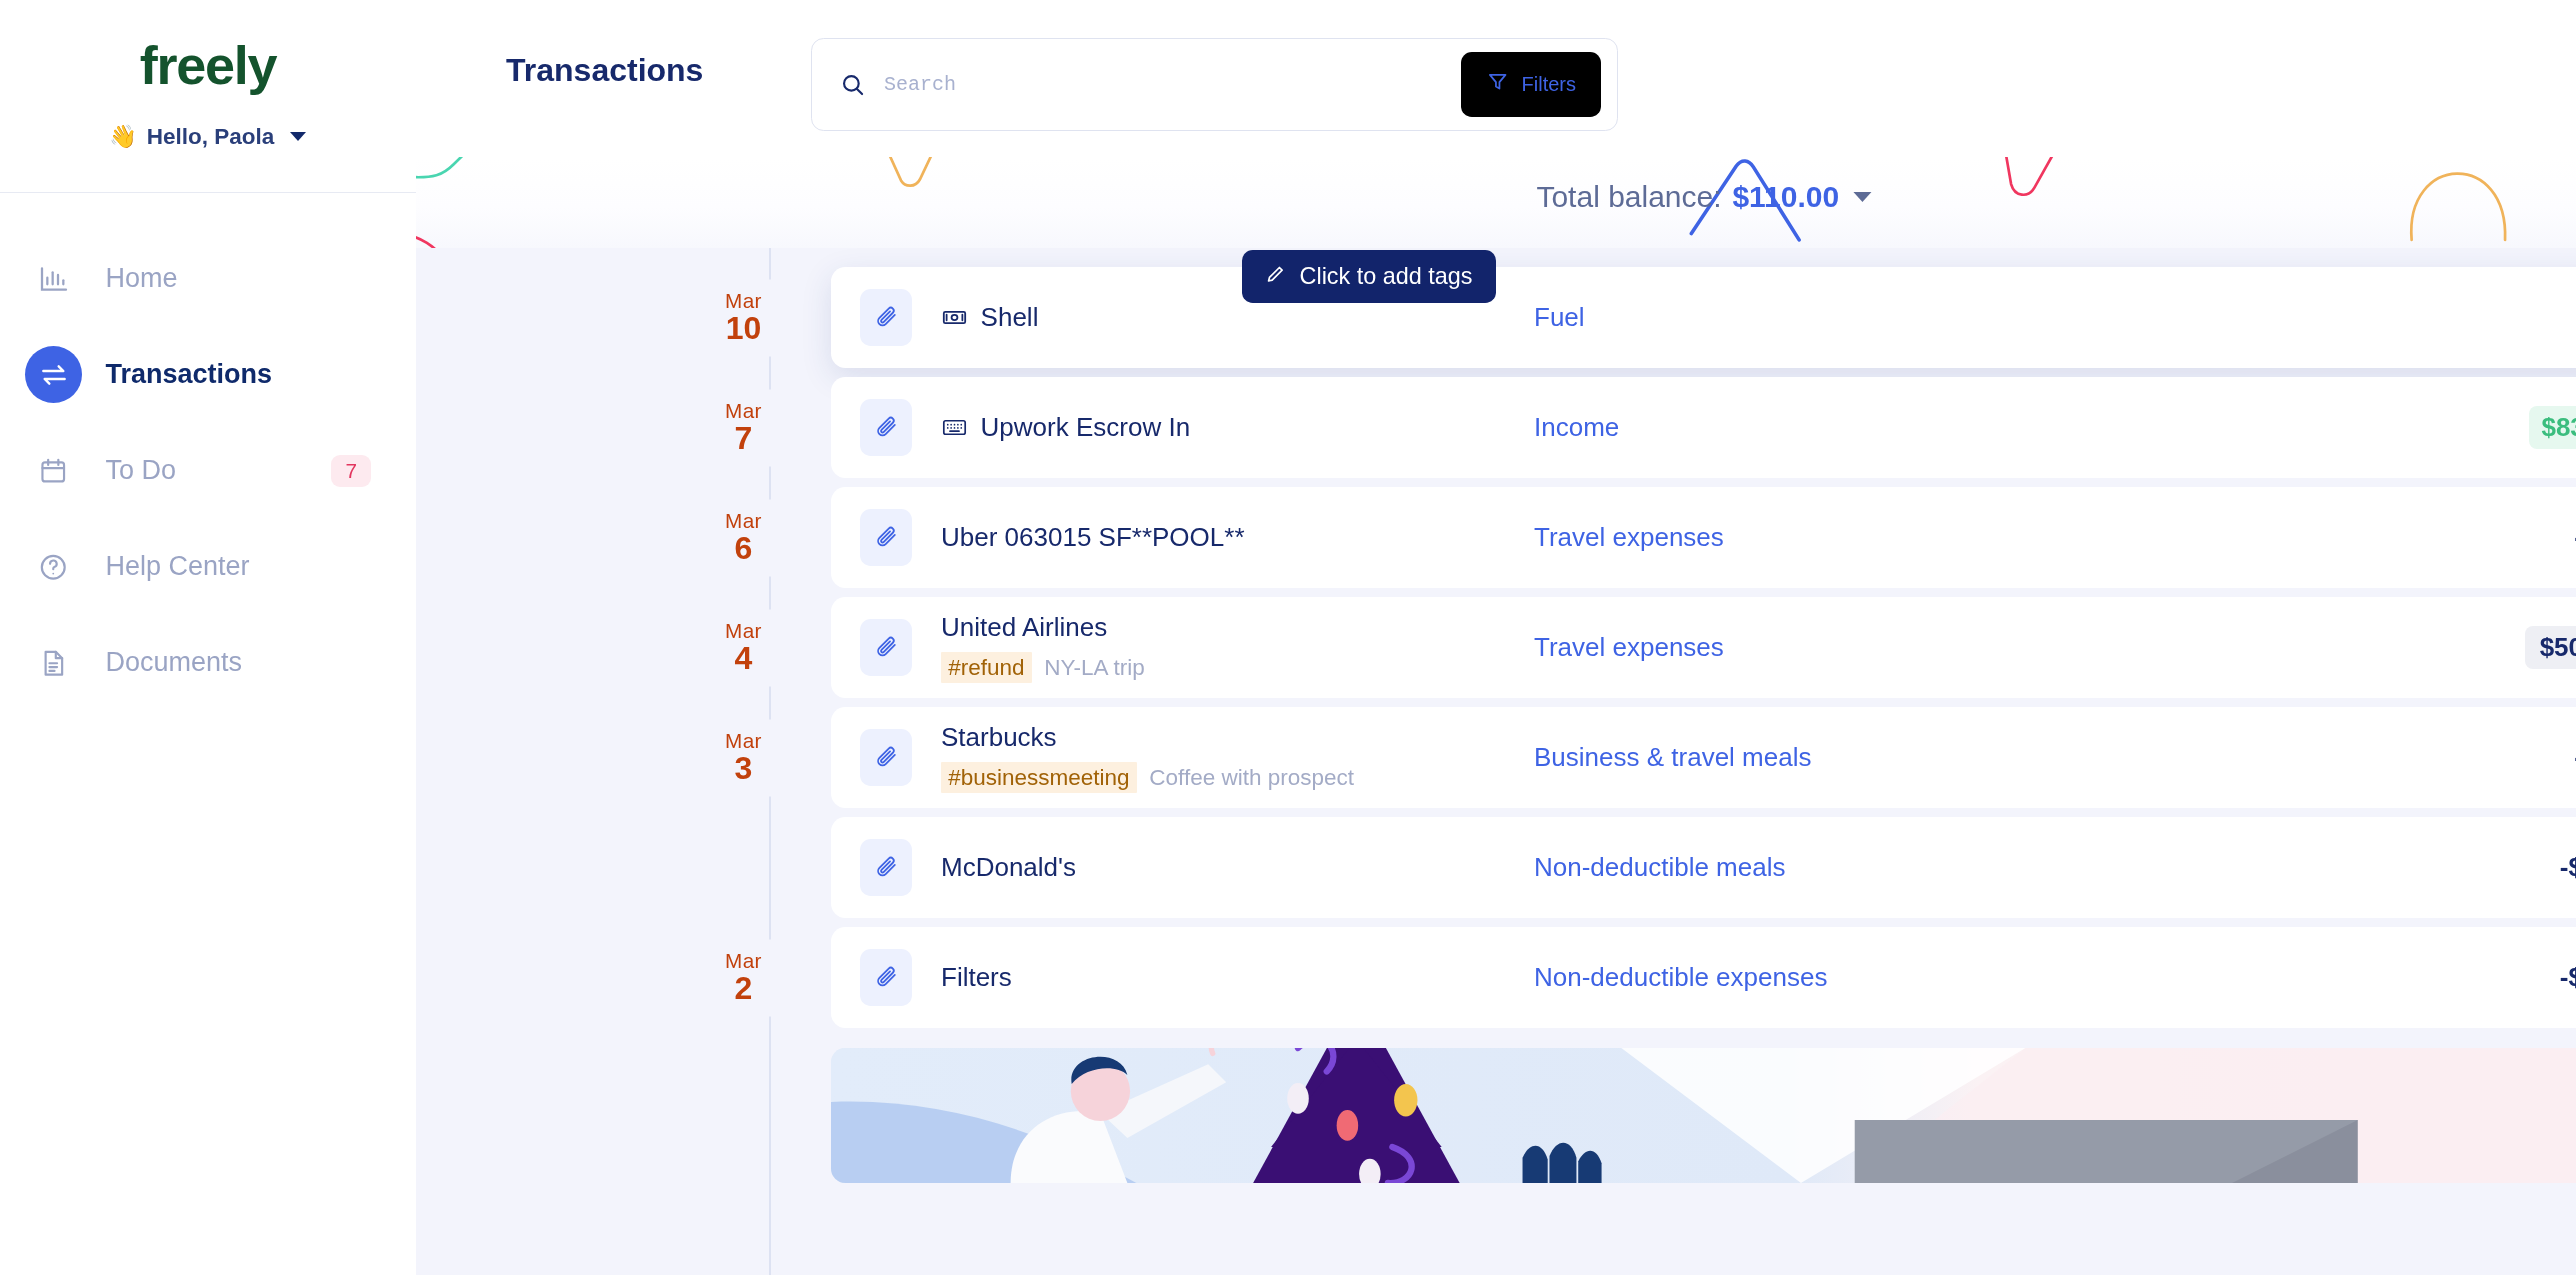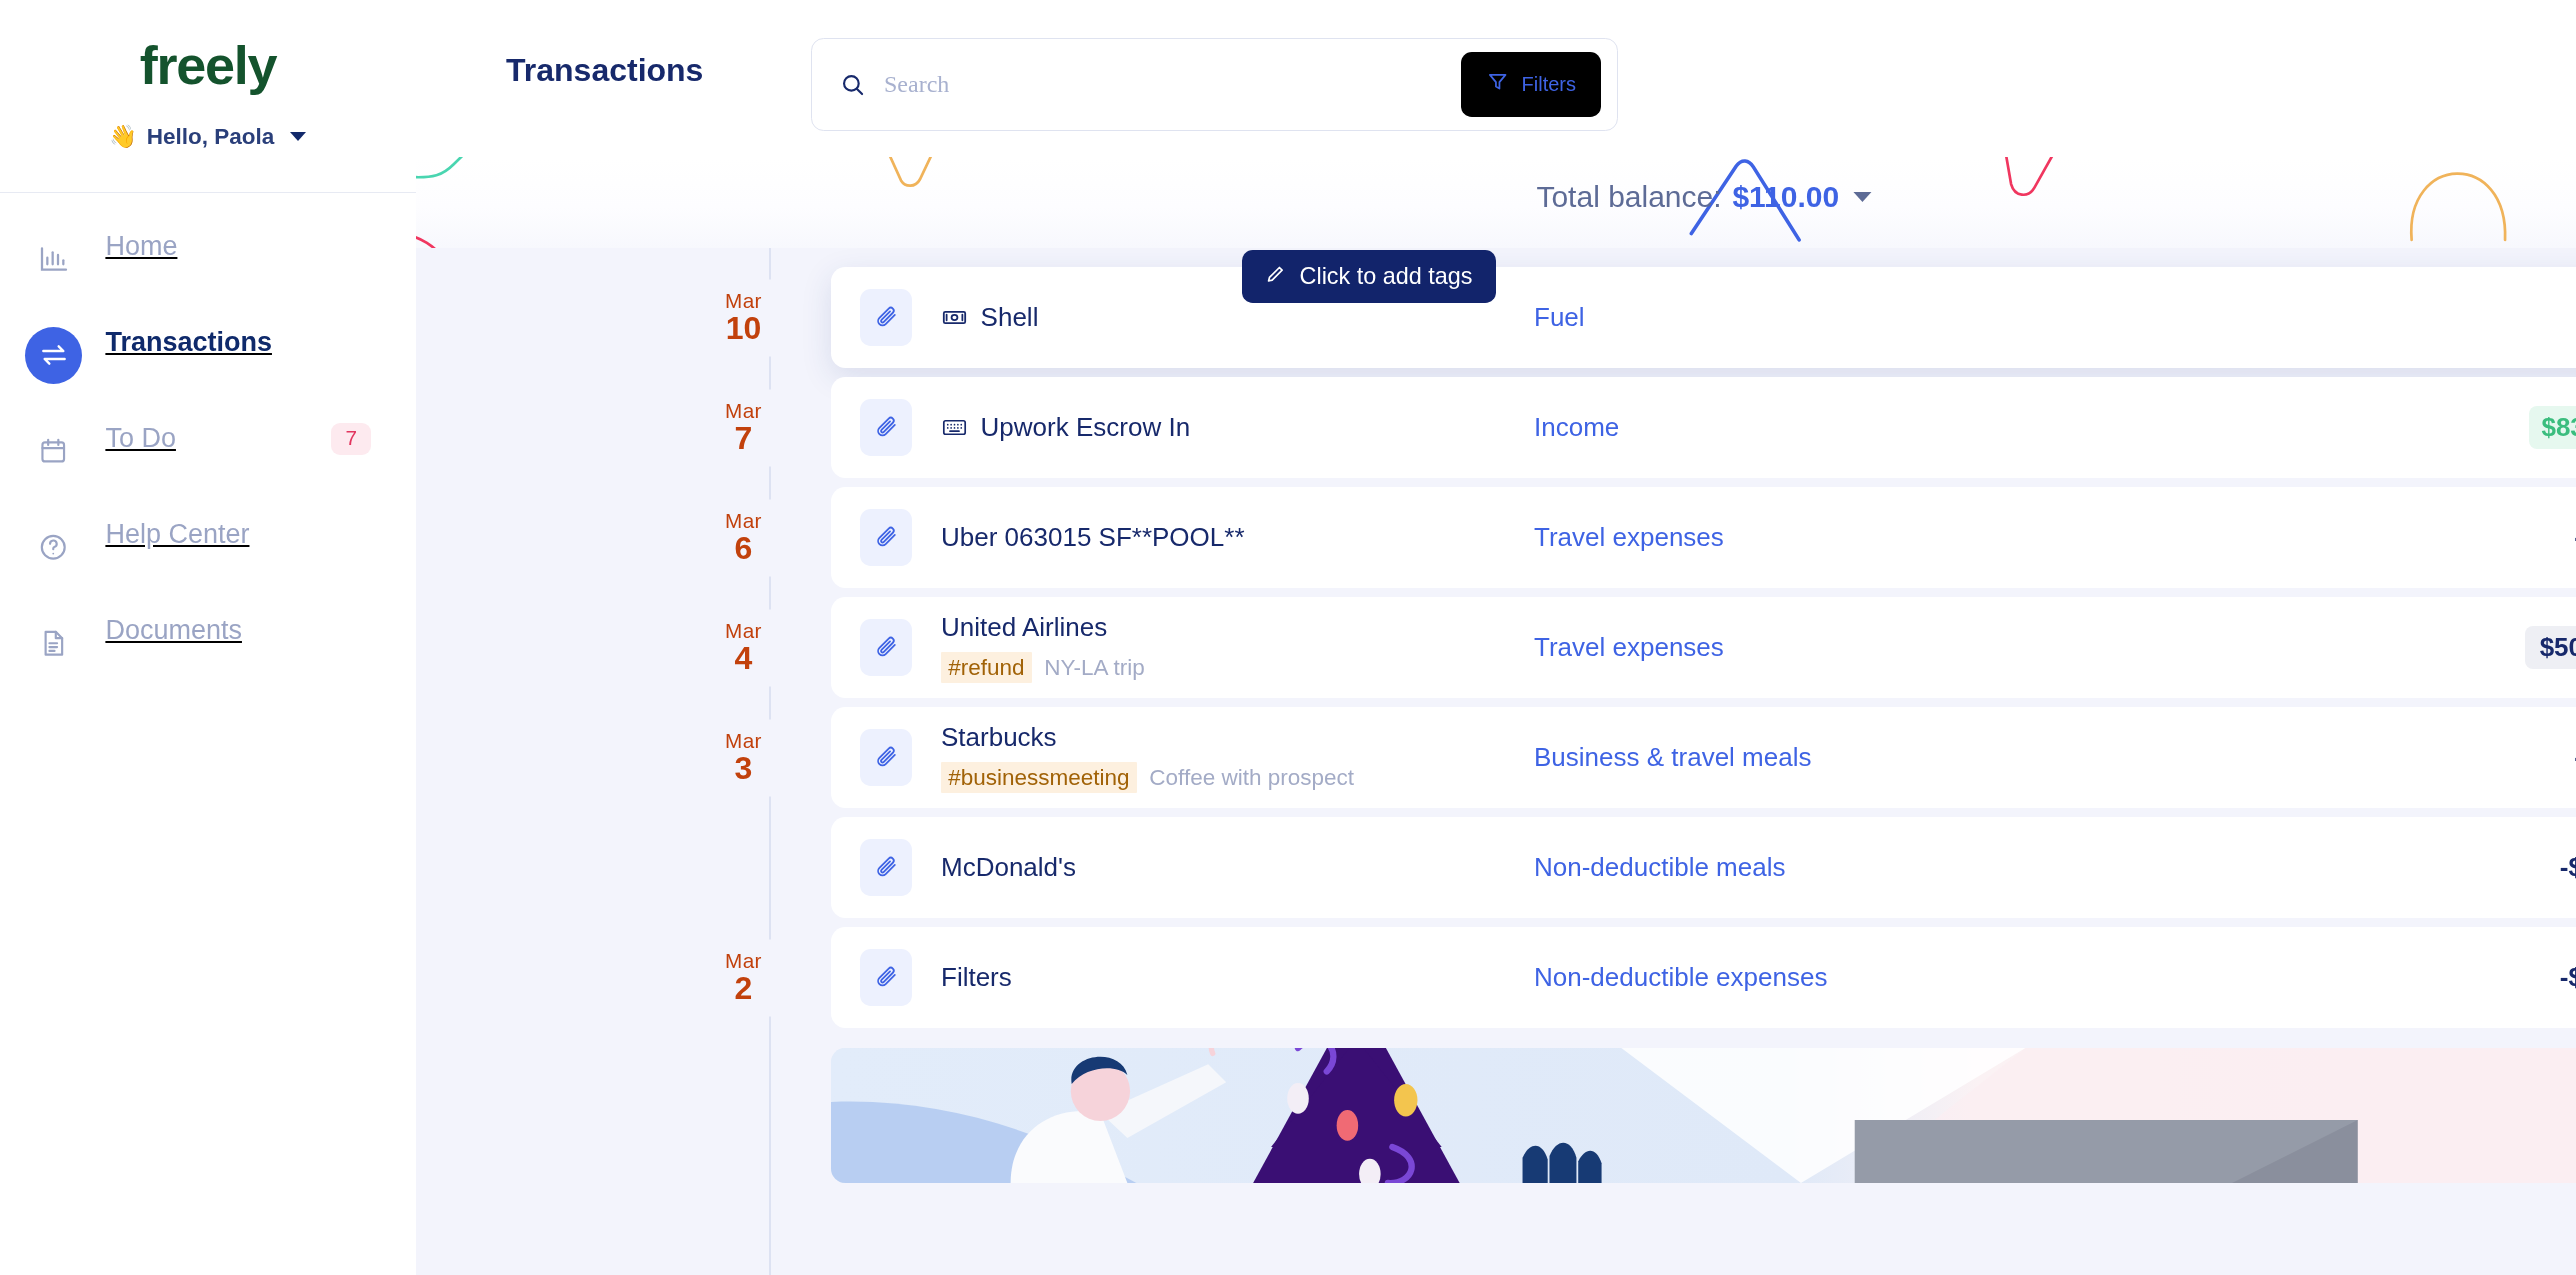--- a/index.html
+++ b/index.html
@@ -49,25 +49,25 @@
   }
   .sidebar-divider {
     margin-top: 42px;
     height: 0.9px;
     background: #e7eaf3;
     width: 100%;
   }
   .nav { padding-top: 38px; }
   .nav-item {
     display: flex;
+    align-items: center;
     height: 96px;
     padding-left: 25px;
     position: relative;
     cursor: pointer;
-    text-decoration: underline;
   }
   .nav-icon {
     width: 57px; height: 57px;
     display: flex; align-items: center; justify-content: center;
     flex: 0 0 57px;
   }
   .nav-icon svg { display: block; }
   .nav-label {
     margin-left: 23.4px;
     font-size: 27px;
@@ -125,24 +125,24 @@
     background: #fff;
     display: flex;
     align-items: center;
     padding: 0 16px 0 27px;
   }
   .search-icon { flex: 0 0 auto; display: flex; align-items: center; }
   .search-input {
     flex: 1 1 auto;
     border: none;
     outline: none;
-    font-size: 24px;
+    font-size: 20px;
     color: #3b82f6;
     margin-left: 18px;
-    font-family: Liberation Serif, serif;
+    font-family: Liberation Mono, monospace;
     background: transparent;
   }
   .search-input::placeholder { color: #a8b1cf; }
   .filters-btn {
     background: #000000;
     border: none;
     border-radius: 10.8px;
     height: 65px;
     padding: 0 25px;
     display: flex;

